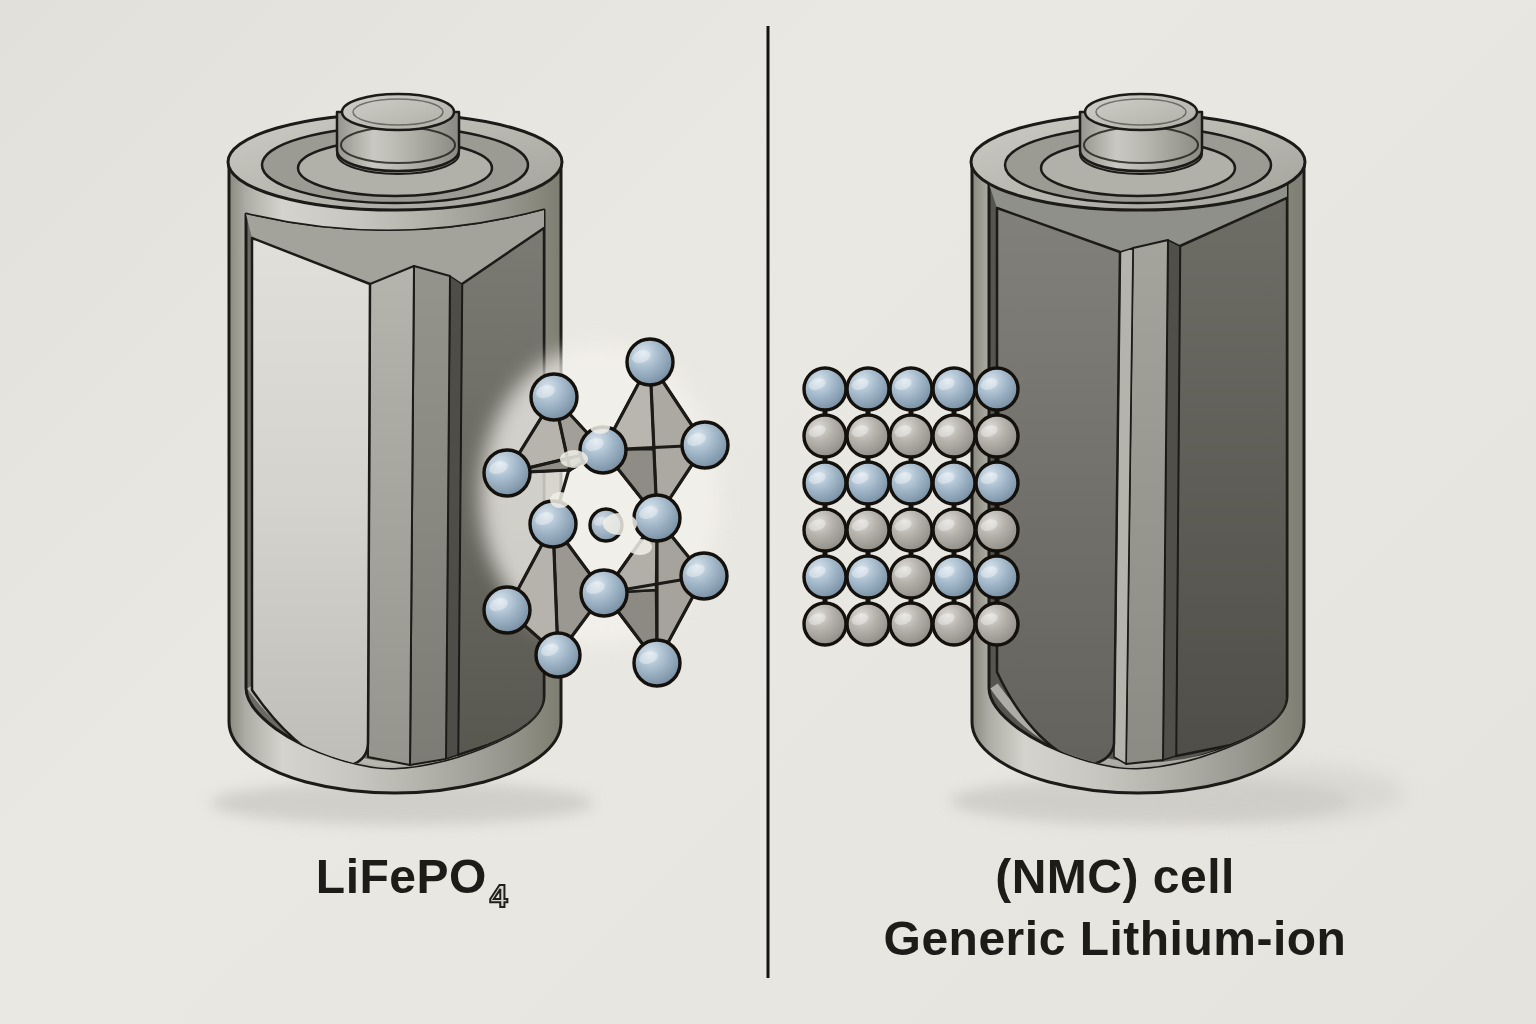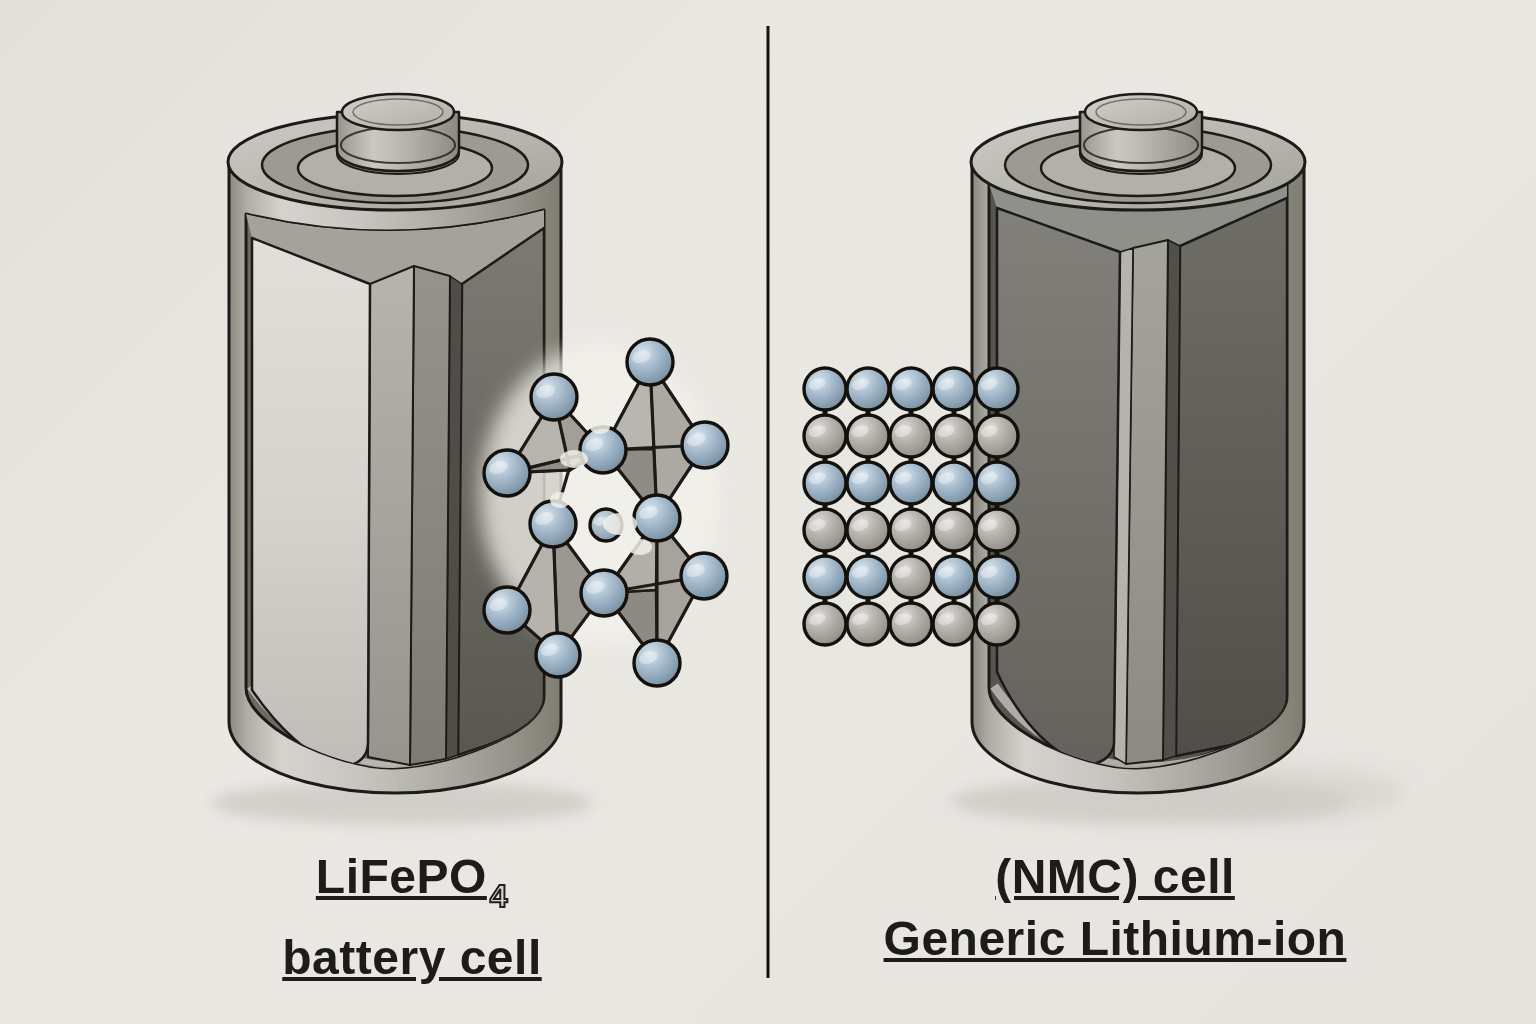--- a/index.html
+++ b/index.html
@@ -2,21 +2,21 @@
 <html><head>
 <meta charset="utf-8">
 <style>
   html,body{margin:0;padding:0;}
   body{background:#e9e7e2;font-family:"Liberation Sans",sans-serif;}
   .stage{position:relative;width:1536px;height:1024px;overflow:hidden;
          background:linear-gradient(135deg,#e2e0db 0%,#eae8e3 35%,#e8e6e1 70%,#e5e3de 100%);}
   svg.scene{position:absolute;left:0;top:0;}
   .caption{position:absolute;top:846px;text-align:center;
            font-weight:700;font-size:48px;line-height:62px;color:#1d1c19;
-           font-family:"Liberation Sans",sans-serif;letter-spacing:0.5px;text-decoration:underline;}
+           font-family:"Liberation Sans",sans-serif;letter-spacing:0.5px;}
   .cap-line{white-space:nowrap;}
   .hollow-sub{font-size:32px;font-weight:700;vertical-align:-14px;margin-left:3px;
               -webkit-text-stroke:2px #21201c;color:#d9d7d1;}
 </style>
 </head>
 <body>
 
 <div class="stage">
 
   <svg id="scene" class="scene" width="1536" height="1024" viewBox="0 0 1536 1024">
@@ -316,19 +316,18 @@
         <ellipse cx="948.12" cy="616.86" rx="8.82" ry="5.46" fill="#ffffff" opacity="0.35" transform="rotate(-18 954 624)"></ellipse>
         <circle cx="997" cy="624" r="21" fill="url(#gGraySphere)" stroke="#14110d" stroke-width="3.4"></circle>
         <ellipse cx="991.12" cy="616.86" rx="8.82" ry="5.46" fill="#ffffff" opacity="0.35" transform="rotate(-18 997 624)"></ellipse>
       </g>
 
     <line x1="768" y1="26" x2="768" y2="978" stroke="#16140f" stroke-width="3"></line>
   </svg>
 
   <div class="caption" style="left:72px;width:680px;">
     <div class="cap-line"><span>LiFePO</span><sub class="hollow-sub">4</sub></div>
-    <div class="cap-line">battery cell</div>
   </div>
   <div class="caption" style="left:785px;width:660px;">
     <div class="cap-line">(NMC) cell</div>
     <div class="cap-line">Generic Lithium-ion</div>
   </div>
 </div>
 
 </body></html>

